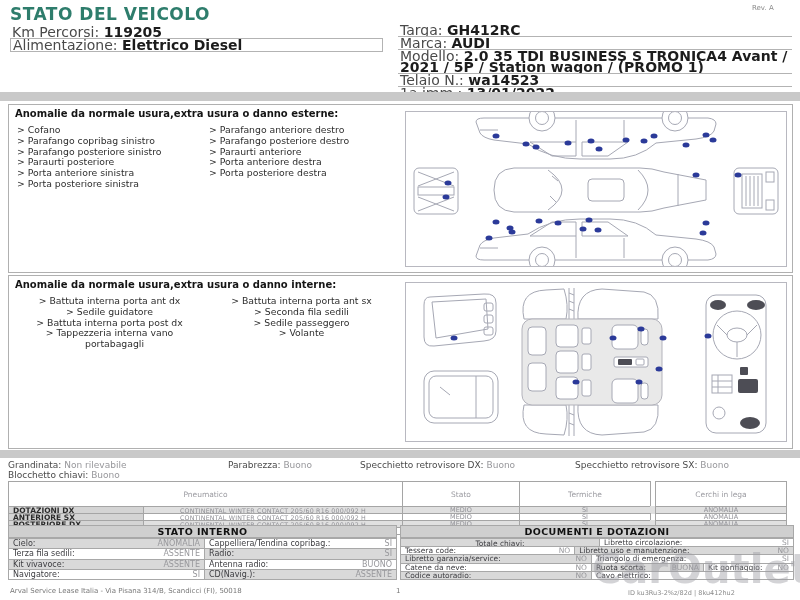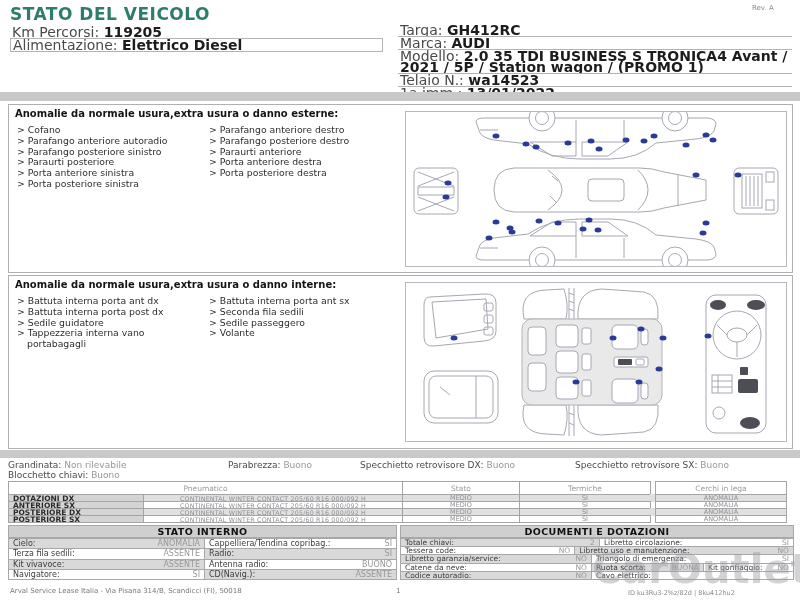--- a/index.html
+++ b/index.html
@@ -41,21 +41,21 @@
   .tcell{border:1px solid #a5a5a5;margin-left:-1px;box-sizing:border-box;overflow:hidden;
          display:flex;align-items:center;justify-content:center;background:#fff;}
   .trow .tcell:first-child{margin-left:0;}
   .tgap{width:6px;border:none;background:transparent;}
   .w-pos{width:136px;justify-content:flex-start;padding-left:4px;font-weight:bold;font-size:7.5px;color:#2b2b2b;}
   .w-tyre{width:260px;font-size:6.3px;color:#8f8f95;letter-spacing:.2px;}
   .w-stato{width:118px;font-size:6.5px;color:#8f8f95;}
   .w-term{width:132px;font-size:6.5px;color:#8f8f95;}
   .w-cerchi{width:132px;font-size:6.5px;color:#8f8f95;}
   .w-pneu{width:395px;}
-  .thead .tcell{height:14px;font-size:7.5px;color:#9a9aa0;font-weight:normal;text-align:right;}
+  .thead .tcell{height:26px;font-size:7.5px;color:#9a9aa0;font-weight:normal;text-align:right;}
   .tbody .tcell{height:8px;}
   .trow.shaded .tcell{background:#e0e0e0;}
   .tbody .w-pos{background:#d4d4d4 !important;}
 
   
   .btable{position:absolute;top:525px;border:1px solid #a8a8a8;background:#fff;}
   .btitle{height:11px;line-height:11px;text-align:center;font-size:9.5px;font-weight:bold;color:#111;
           background:#cfcfcf;border-bottom:1px solid #a8a8a8;letter-spacing:.4px;}
   .brow{display:flex;}
   .bcell{display:flex;justify-content:space-between;align-items:center;box-sizing:border-box;
@@ -122,21 +122,21 @@
       <span class="fvalue">13/01/2022</span>
     </div>
   </div>
 
   <div class="band" style="top:92px;height:9px;"></div>
 
   <div class="sectionbox" style="top:104px;height:167px;">
     <div class="sechead">Anomalie da normale usura,extra usura o danno esterne:</div>
     <div class="alist" style="left:8px;width:185px;">
       <div class="aitem">Cofano</div>
-      <div class="aitem">Parafango anteriore autoradio</div>
+      <div class="aitem">Parafango copribag sinistro</div>
       <div class="aitem">Parafango posteriore sinistro</div>
       <div class="aitem">Paraurti posteriore</div>
       <div class="aitem">Porta anteriore sinistra</div>
       <div class="aitem">Porta posteriore sinistra</div>
     </div>
     <div class="alist" style="left:200px;width:185px;">
       <div class="aitem">Parafango anteriore destro</div>
       <div class="aitem">Parafango posteriore destro</div>
       <div class="aitem">Paraurti anteriore</div>
       <div class="aitem">Porta anteriore destra</div>
@@ -208,26 +208,26 @@
         <span class="dot" style="left: 133px; top: 109px;"></span>
         <span class="dot" style="left: 152px; top: 111px;"></span>
         <span class="dot" style="left: 177px; top: 117px;"></span>
         <span class="dot" style="left: 183px; top: 108px;"></span>
         <span class="dot" style="left: 192px; top: 118px;"></span>
         <span class="dot" style="left: 300px; top: 111px;"></span>
         <span class="dot" style="left: 297px; top: 121px;"></span>
       </div>
   </div>
 
-  <div class="sectionbox" style="top:275px;height:172px;">
+  <div class="sectionbox" style="top:275px;height:172px;text-align:center;">
     <div class="sechead">Anomalie da normale usura,extra usura o danno interne:</div>
     <div class="alist" style="left:8px;width:185px;">
       <div class="aitem">Battuta interna porta ant dx</div>
+      <div class="aitem">Sedile guidatore</div>
       <div class="aitem">Battuta interna porta post dx</div>
-      <div class="aitem">Sedile guidatore</div>
       <div class="aitem">Tappezzeria interna vano portabagagli</div>
     </div>
     <div class="alist" style="left:200px;width:185px;">
       <div class="aitem">Battuta interna porta ant sx</div>
       <div class="aitem">Seconda fila sedili</div>
       <div class="aitem">Sedile passeggero</div>
       <div class="aitem">Volante</div>
     </div>
 
     <div class="diagbox" style="left:396px;top:6px;width:380px;height:158px;">
@@ -403,21 +403,21 @@
       <div class="bcell shade" style="width:192px;">
           <span class="blabel">CD(Navig.):</span>
           <span class="bval">ASSENTE</span>
         </div>
     </div>
   </div>
 
   <div class="btable doc" style="left:400px;width:392px;">
     <div class="btitle">DOCUMENTI E DOTAZIONI</div>
     <div class="brow">
-      <div class="bcell shade" style="width:206px;">
+      <div class="bcell shade" style="width:206px;flex-direction:column;">
           <span class="blabel">Totale chiavi:</span>
           <span class="bval">2</span>
         </div>
       <div class="bcell" style="width:202px;">
           <span class="blabel">Libretto circolazione:</span>
           <span class="bval">SI</span>
         </div>
     </div>
     <div class="brow">
       <div class="bcell" style="width:190px;">

